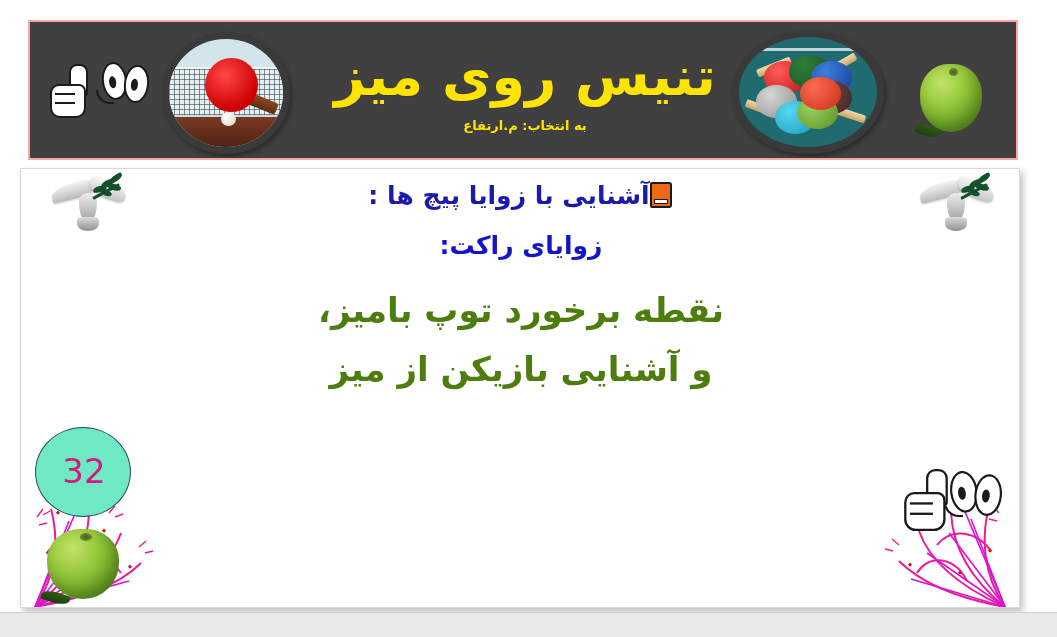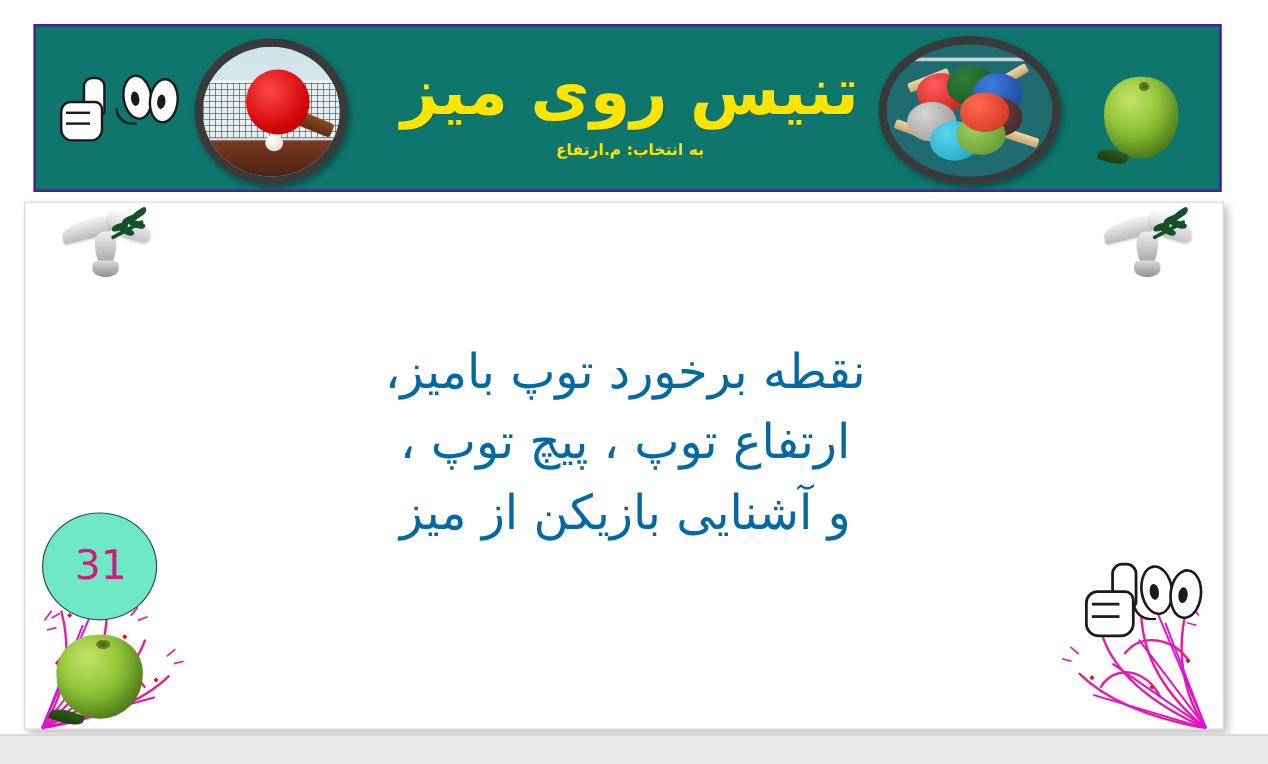--- a/index.html
+++ b/index.html
@@ -35,22 +35,22 @@
     border-top: 1px solid #cfcfcf;
   }
 
   
   .banner {
     position: absolute;
     left: 28px;
     top: 20px;
     width: 990px;
     height: 140px;
-    background: #0f766e;
-    border: 2px solid #4c1d95;
+    background: #404040;
+    border: 2px solid #fca5a5;
     box-sizing: border-box;
     overflow: hidden;
   }
   .banner-title {
     position: absolute;
     left: 0;
     top: 24px;
     width: 990px;
     text-align: center;
     color: #ffe400;
@@ -279,23 +279,23 @@
   }
 
   .body-lines {
     position: absolute;
     left: 0; top: 112px;
     width: 1000px;
     text-align: center;
     direction: rtl;
   }
   .body-line {
-    color: #0369a1;
-    font-size: 40px;
-    font-weight: normal;
+    color: #4d7c0f;
+    font-size: 34px;
+    font-weight: bold;
     line-height: 59px;
     direction: rtl;
     font-family: "DejaVu Sans", "Liberation Sans", sans-serif;
     white-space: nowrap;
   }
 
   
   .page-badge {
     position: absolute;
     left: 14px;
@@ -462,24 +462,27 @@
       <div class="branch">
         <i></i>
           <i></i>
           <i></i>
           <i></i>
           <i></i>
         <span class="stem"></span>
       </div>
     </div>
 
+    <div class="heading-line">
+      <span class="book-icon"></span><span>آشنایی با زوایا پیچ ها :</span>
+    </div>
+    <div class="heading-line2">زوایای راکت:</div>
 
     <div class="body-lines">
       <div class="body-line">نقطه برخورد توپ بامیز،</div>
-      <div class="body-line">ارتفاع توپ ، پیچ توپ ،</div>
       <div class="body-line">و آشنایی بازیکن از میز</div>
     </div>
 
     <div class="firework" style="left:-4px; top:320px;">
       <svg width="150" height="120" viewBox="0 0 150 120">
         <g fill="none" stroke="#ec1c94" stroke-width="2">
           <path d="M18 118 C 40 86, 42 50, 34 20"></path>
           <path d="M18 118 C 50 92, 70 62, 72 26"></path>
           <path d="M18 118 C 58 100, 92 78, 104 44"></path>
           <path d="M18 118 C 62 110, 100 98, 124 74"></path>
@@ -556,18 +559,18 @@
       <div class="eye left">
         <div class="pupil"></div>
       </div>
       <div class="eye right">
         <div class="pupil"></div>
       </div>
       <div class="tail"></div>
     </div>
 
     <div class="page-badge">
-      <span>31</span>
+      <span>32</span>
     </div>
   </div>
 
   <div class="bottom-strip"></div>
 </div>
 
 </body></html>

